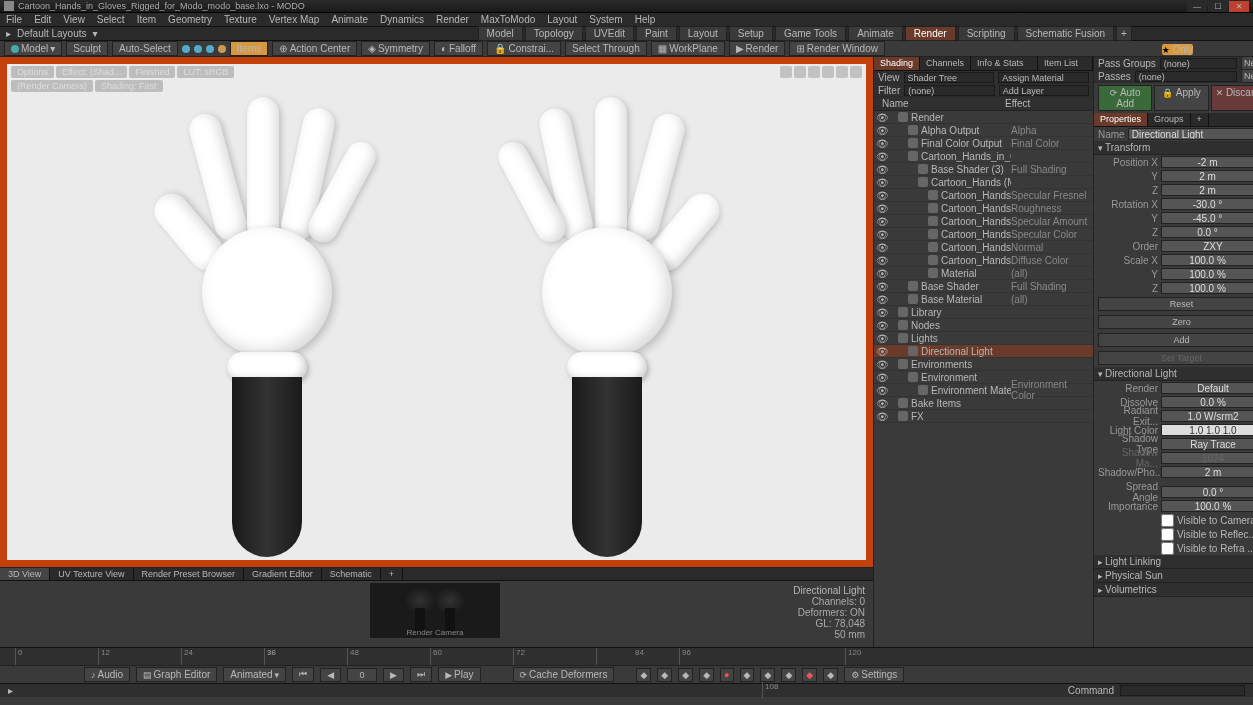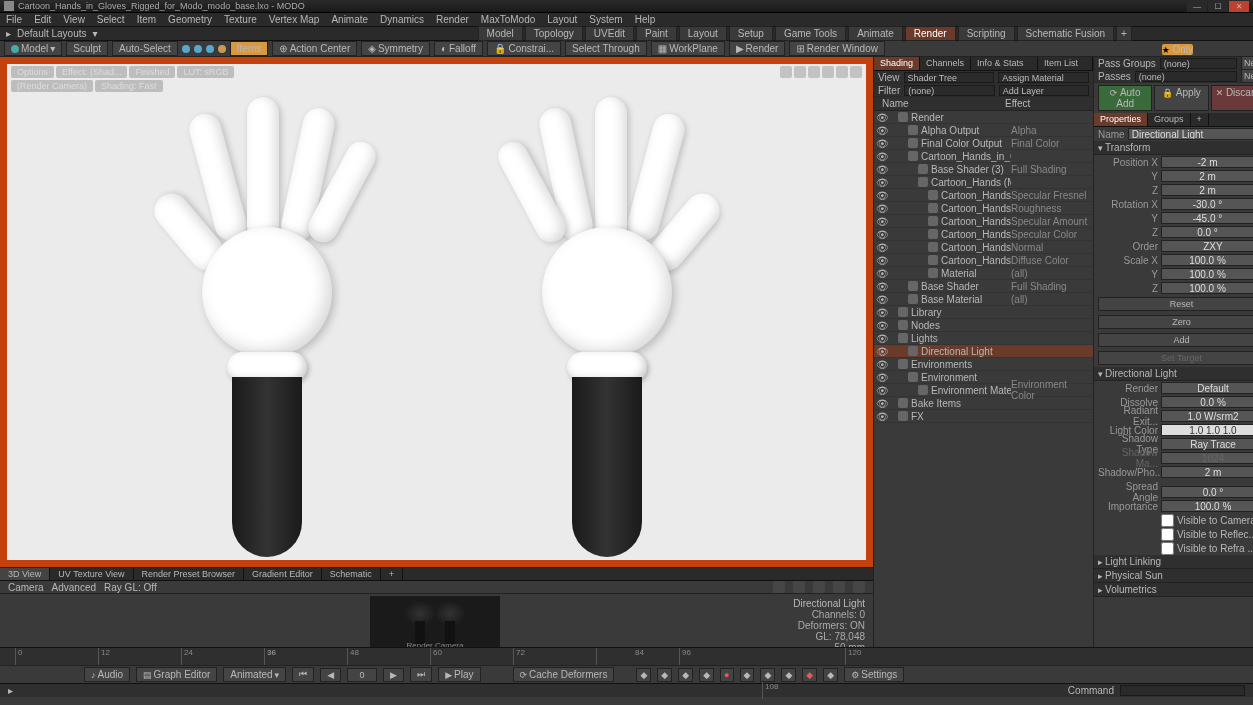--- a/index.html
+++ b/index.html
@@ -215,31 +215,20 @@
 
     <div class="bottom">
       <div class="btabs">
         <div class="btab active">3D View</div>
         <div class="btab">UV Texture View</div>
         <div class="btab">Render Preset Browser</div>
         <div class="btab">Gradient Editor</div>
         <div class="btab">Schematic</div>
         <div class="btab">+</div>
       </div>
-      <div class="bcontrols">
-        <span>Camera</span>
-        <span>Advanced</span>
-        <span>Ray GL: Off</span>
-        <div style="flex:1"></div>
-        <div class="vp-ctrl"></div>
-        <div class="vp-ctrl"></div>
-        <div class="vp-ctrl"></div>
-        <div class="vp-ctrl"></div>
-        <div class="vp-ctrl"></div>
-      </div>
       <div class="bcontent">
         <div class="mini-render">
           <div class="mini-hand"></div>
           <div class="mini-hand"></div>
           <div style="position:absolute;bottom:1px;font-size:8px;color:#888">Render Camera</div>
         </div>
         <div class="scene-info">
           <div>Directional Light</div>
           <div style="color:#aaa">Channels: 0</div>
           <div style="color:#aaa">Deformers: ON</div>

